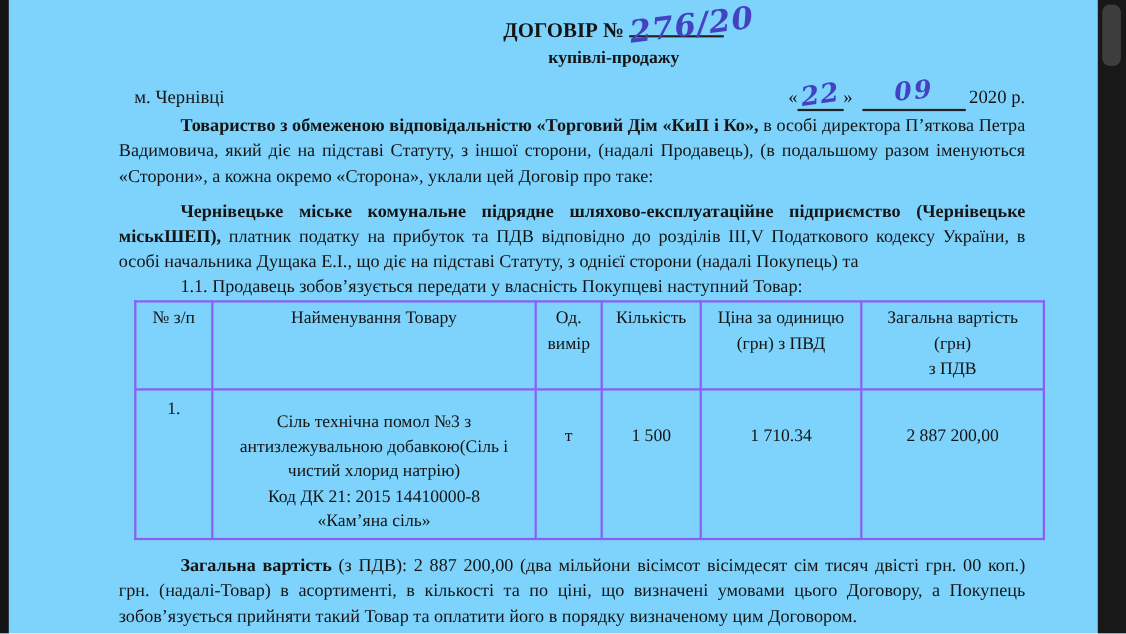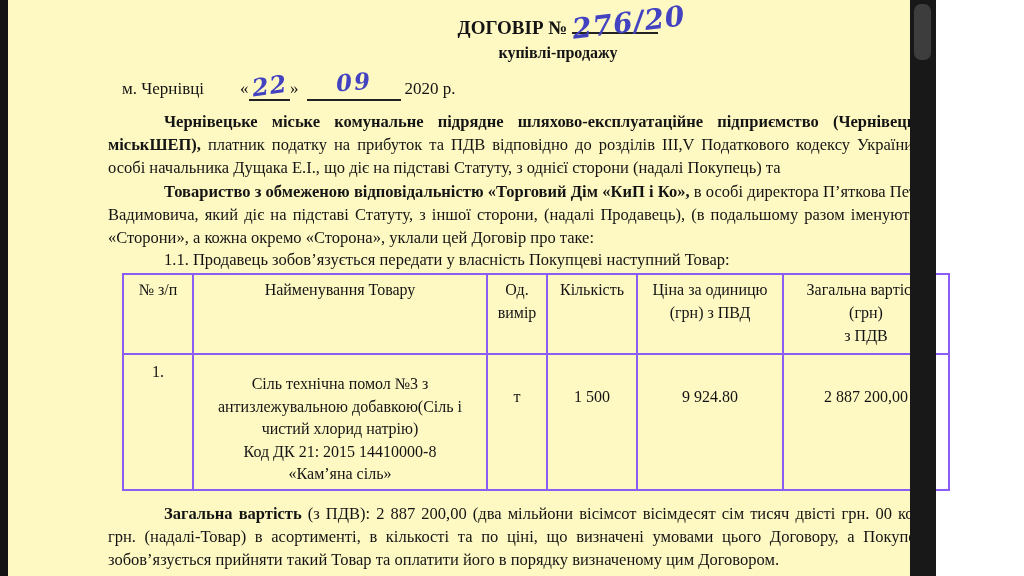--- a/index.html
+++ b/index.html
@@ -1,37 +1,37 @@
 <!DOCTYPE html>
 <html><head>
 <meta charset="utf-8">
 <style>
   * { margin:0; padding:0; box-sizing:border-box; }
   html,body { width:1024px; height:576px; overflow:hidden; background:#ffffff; }
   .screen {
-    position:relative; width:936px; height:576px; background:#fef9c3;
+    position:relative; width:1024px; height:576px; background:#7dd3fc;
     font-family:"Liberation Serif", serif; color:#141414;
   }
   
   .edge-left  { position:absolute; left:0; top:0; width:8px;  height:576px; background:#141414; }
   .edge-right { position:absolute; right:0; top:0; width:26px; height:576px; background:#181818; }
   .scroll-thumb { position:absolute; top:4px; left:4px; width:17px; height:56px; background:#3d3d3d; border-radius:7px; }
 
   
   .doc { position:absolute; left:8px; top:0; width:990px; height:576px; padding:11px 66px 0 100px; overflow:hidden; }
 
   .bold { font-weight:bold; }
   .hw { font-family:"DejaVu Serif", serif; font-style:italic; color:#4343c2; font-weight:600; }
 
   .title1 { text-align:center; transform:translateX(38px); font-size:19px; font-weight:bold; height:30px; }
   .num-line { display:inline-block; width:86px; border-bottom:2px solid #222; height:23px; vertical-align:baseline; position:relative; margin-left:5px; }
   .hw-num { position:absolute; left:0px; bottom:-7px; font-size:28px; transform:rotate(-7deg); letter-spacing:1px; white-space:nowrap; }
   .title2 { text-align:center; transform:translateX(38px); font-size:16px; font-weight:bold; margin-top:3px; }
 
-  .meta { display:flex; align-items:baseline; margin-top:17px; font-size:17px; padding-left:14px;gap:36px; }
+  .meta { display:flex; justify-content:space-between; align-items:baseline; margin-top:17px; font-size:17px; padding-left:14px;gap:36px; }
   .date-line { display:inline-flex; align-items:baseline; }
   .day-line { display:inline-block; border-bottom:2px solid #222; padding:0 3px; }
   .hw-day { font-size:24px; display:inline-block; transform:rotate(-8deg); line-height:12px; letter-spacing:1px; }
   .month-line { display:inline-block; width:94px; border-bottom:2px solid #222; margin:0 3px 0 9px; text-align:center; height:22px; }
   .hw-month { font-size:23px; display:inline-block; transform:rotate(-5deg); line-height:10px; position:relative; top:-4px; letter-spacing:2px; }
 
   .para { font-size:16.5px; line-height:23px; text-align:justify; text-indent:56px; }
   .p1 { margin-top:9px; }
   .p2 { margin-top:1px; }
   .heading { text-align:center; font-weight:bold; font-size:17.5px; margin-top:3px; transform:translateX(26px); }
@@ -67,23 +67,23 @@
       <span>м. Чернівці</span>
       <span class="date-line">
         <span>«</span>
           <span class="day-line"><span class="hw hw-day">22</span></span>
           <span>»</span>
           <span class="month-line"><span class="hw hw-month">09</span></span>
           <span>2020 р.</span>
       </span>
     </div>
 
+    <p class="para p2"><span class="bold">Товариство з обмеженою відповідальністю «Торговий Дім «КиП і Ко»,</span><span> в особі директора П’яткова Петра Вадимовича, який  діє на підставі Статуту, з іншої сторони, (надалі Продавець), (в подальшому разом іменуються «Сторони», а кожна окремо «Сторона», уклали цей Договір про таке:</span></p>
+
     <p class="para p1"><span class="bold">Чернівецьке міське комунальне підрядне шляхово-експлуатаційне підприємство (Чернівецьке міськШЕП),</span><span> платник податку на прибуток та ПДВ відповідно до розділів III,V Податкового кодексу України, в особі начальника Дущака Е.І., що діє на підставі Статуту, з однієї сторони (надалі Покупець) та</span></p>
-
-    <p class="para p2"><span class="bold">Товариство з обмеженою відповідальністю «Торговий Дім «КиП і Ко»,</span><span> в особі директора П’яткова Петра Вадимовича, який  діє на підставі Статуту, з іншої сторони, (надалі Продавець), (в подальшому разом іменуються «Сторони», а кожна окремо «Сторона», уклали цей Договір про таке:</span></p>
 
     <div class="clause">1.1. Продавець зобов’язується передати у власність Покупцеві наступний Товар:</div>
 
     <table class="goods">
       <colgroup>
         <col style="width:70px">
           <col style="width:294px">
           <col style="width:60px">
         <col style="width:90px">
           <col style="width:146px">
@@ -106,21 +106,21 @@
       <tbody>
         <tr>
           <td class="rownum">1.</td>
           <td class="name">Сіль технічна помол №3 з
 антизлежувальною добавкою(Сіль і
 чистий хлорид натрію)
 Код  ДК 21: 2015   14410000-8
 «Кам’яна сіль»</td>
           <td class="mid">т</td>
           <td class="mid">1 500</td>
-          <td class="mid">9 924.80</td>
+          <td class="mid">1 710.34</td>
           <td class="mid">2 887 200,00</td>
         </tr>
       </tbody>
     </table>
 
     <p class="total-para"><span class="bold">Загальна вартість</span><span> (з ПДВ): 2 887 200,00 (два мільйони вісімсот вісімдесят сім тисяч двісті грн. 00 коп.) грн. (надалі-Товар)  в асортименті, в кількості та по ціні, що визначені умовами цього Договору, а Покупець зобов’язується прийняти  такий Товар та оплатити його в порядку  визначеному цим Договором.</span></p>
 
   </div>
 
   <div class="edge-right">

